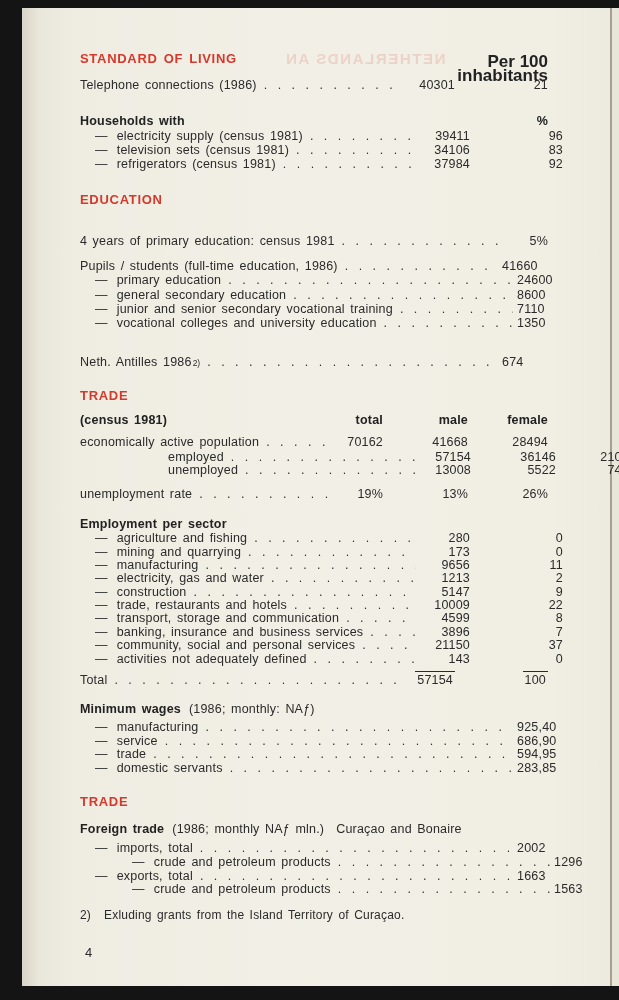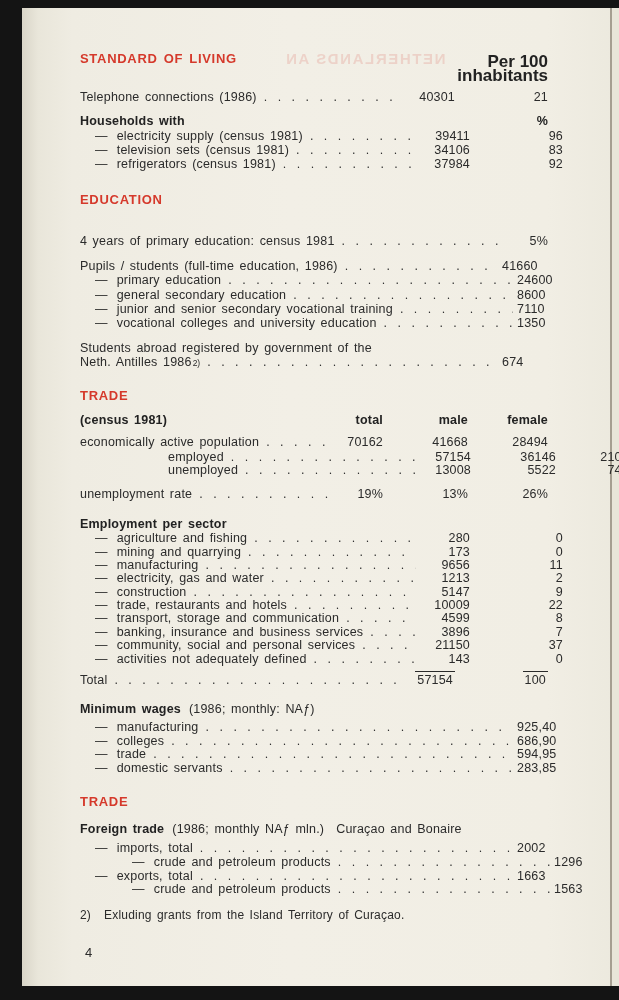--- a/index.html
+++ b/index.html
@@ -66,21 +66,21 @@
   <div class="ghost">NETHERLANDS AN</div>
 
   <div class="content">
 
     <div class="row red" style="top:52px">STANDARD OF LIVING</div>
     <div class="unit">
       <div>Per 100</div>
       <div>inhabitants</div>
     </div>
 
-    <div class="row" style="top:90px">
+    <div class="row" style="top:78px">
       <span>Telephone connections (1986)</span>
       <span class="leader"></span>
       <span class="v1">40301</span>
       <span class="v2">21</span>
     </div>
 
     <div class="row" style="top:114px">
       <span class="b">Households with</span>
       <span class="sp"></span>
       <span class="v2 b">%</span>
@@ -139,23 +139,20 @@
       <span class="leader"></span>
       <span class="vs">7110</span>
     </div>
     <div class="row indent" style="top:316px">
       <span class="dash">—</span>
       <span>vocational colleges and university education</span>
       <span class="leader"></span>
       <span class="vs">1350</span>
     </div>
 
-    <div class="row" style="top:341px">
-      <span>Students abroad registered by government of the</span>
-    </div>
     <div class="row" style="top:355px">
       <span>Neth. Antilles 1986</span>
         <sup class="fn">2)</sup>
       <span class="leader"></span>
       <span class="vs">674</span>
     </div>
 
     <div class="row red" style="top:389px">TRADE</div>
 
     <div class="row" style="top:413px">
@@ -281,21 +278,21 @@
       <span class="gap8">(1986; monthly: NAƒ)</span>
     </div>
     <div class="row indent" style="top:720px">
       <span class="dash">—</span>
       <span>manufacturing</span>
       <span class="leader"></span>
       <span class="vs">925,40</span>
     </div>
     <div class="row indent" style="top:734px">
       <span class="dash">—</span>
-      <span>colleges</span>
+      <span>service</span>
       <span class="leader"></span>
       <span class="vs">686,90</span>
     </div>
     <div class="row indent" style="top:747px">
       <span class="dash">—</span>
       <span>trade</span>
       <span class="leader"></span>
       <span class="vs">594,95</span>
     </div>
     <div class="row indent" style="top:761px">

